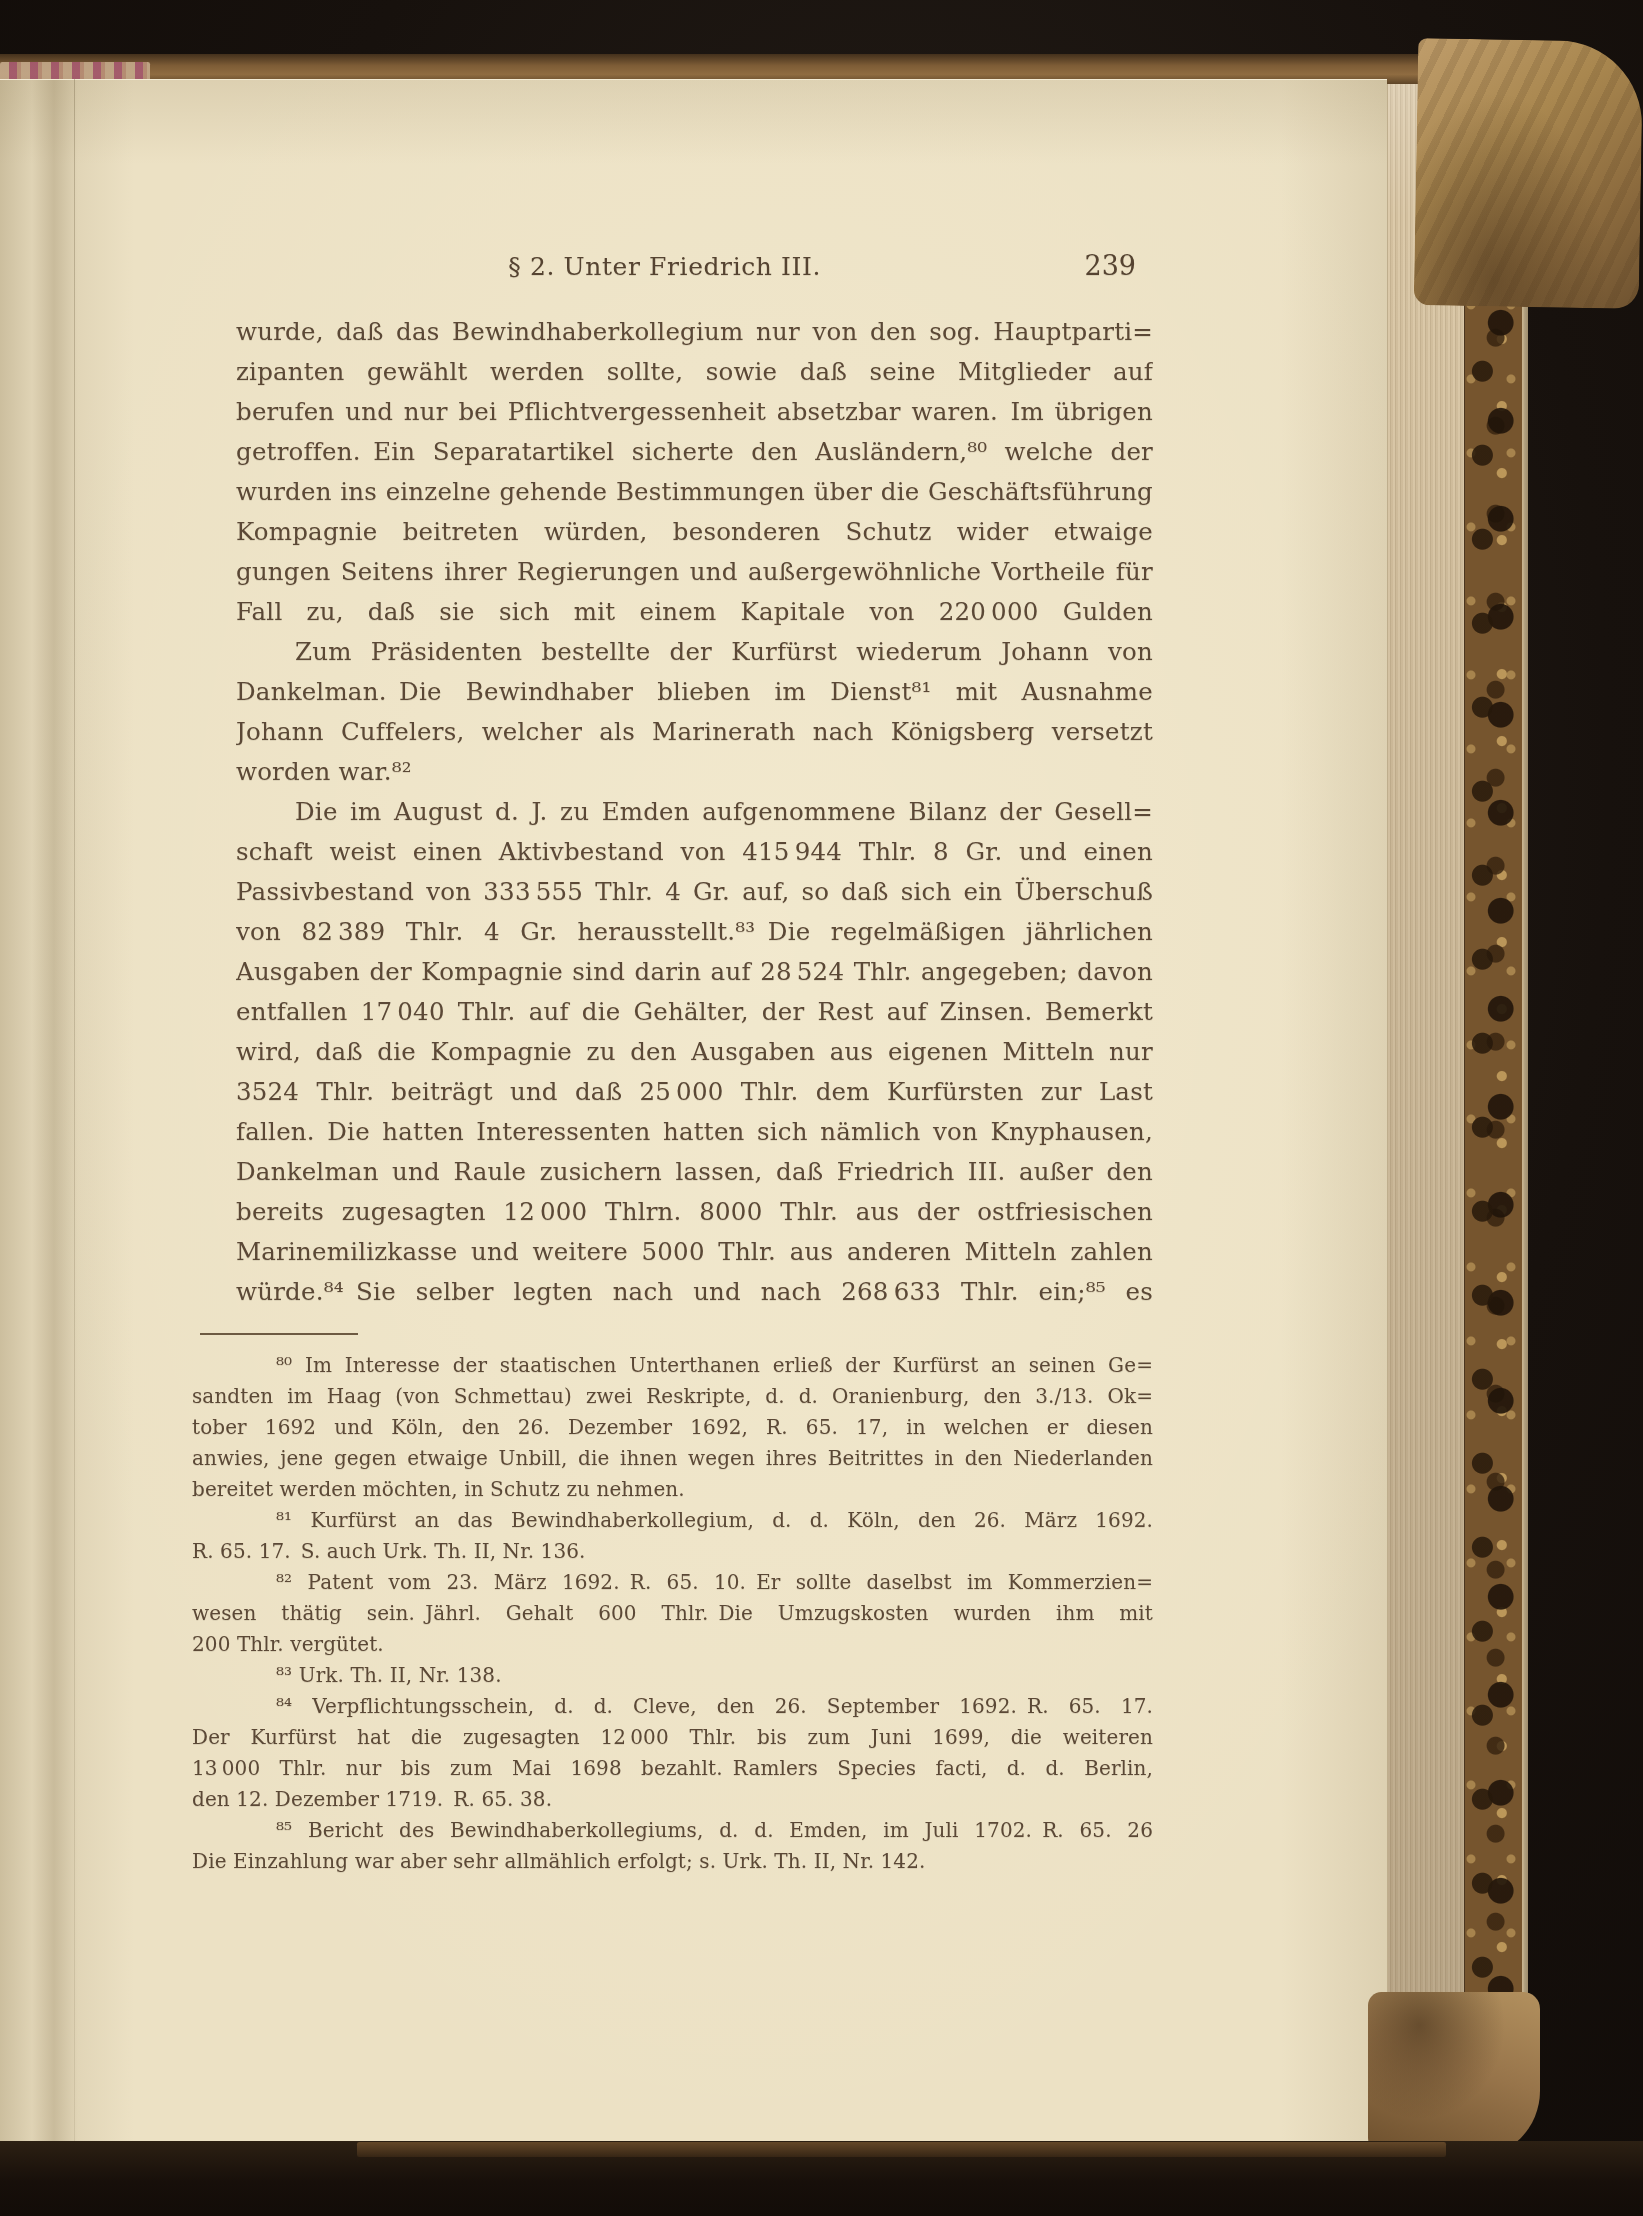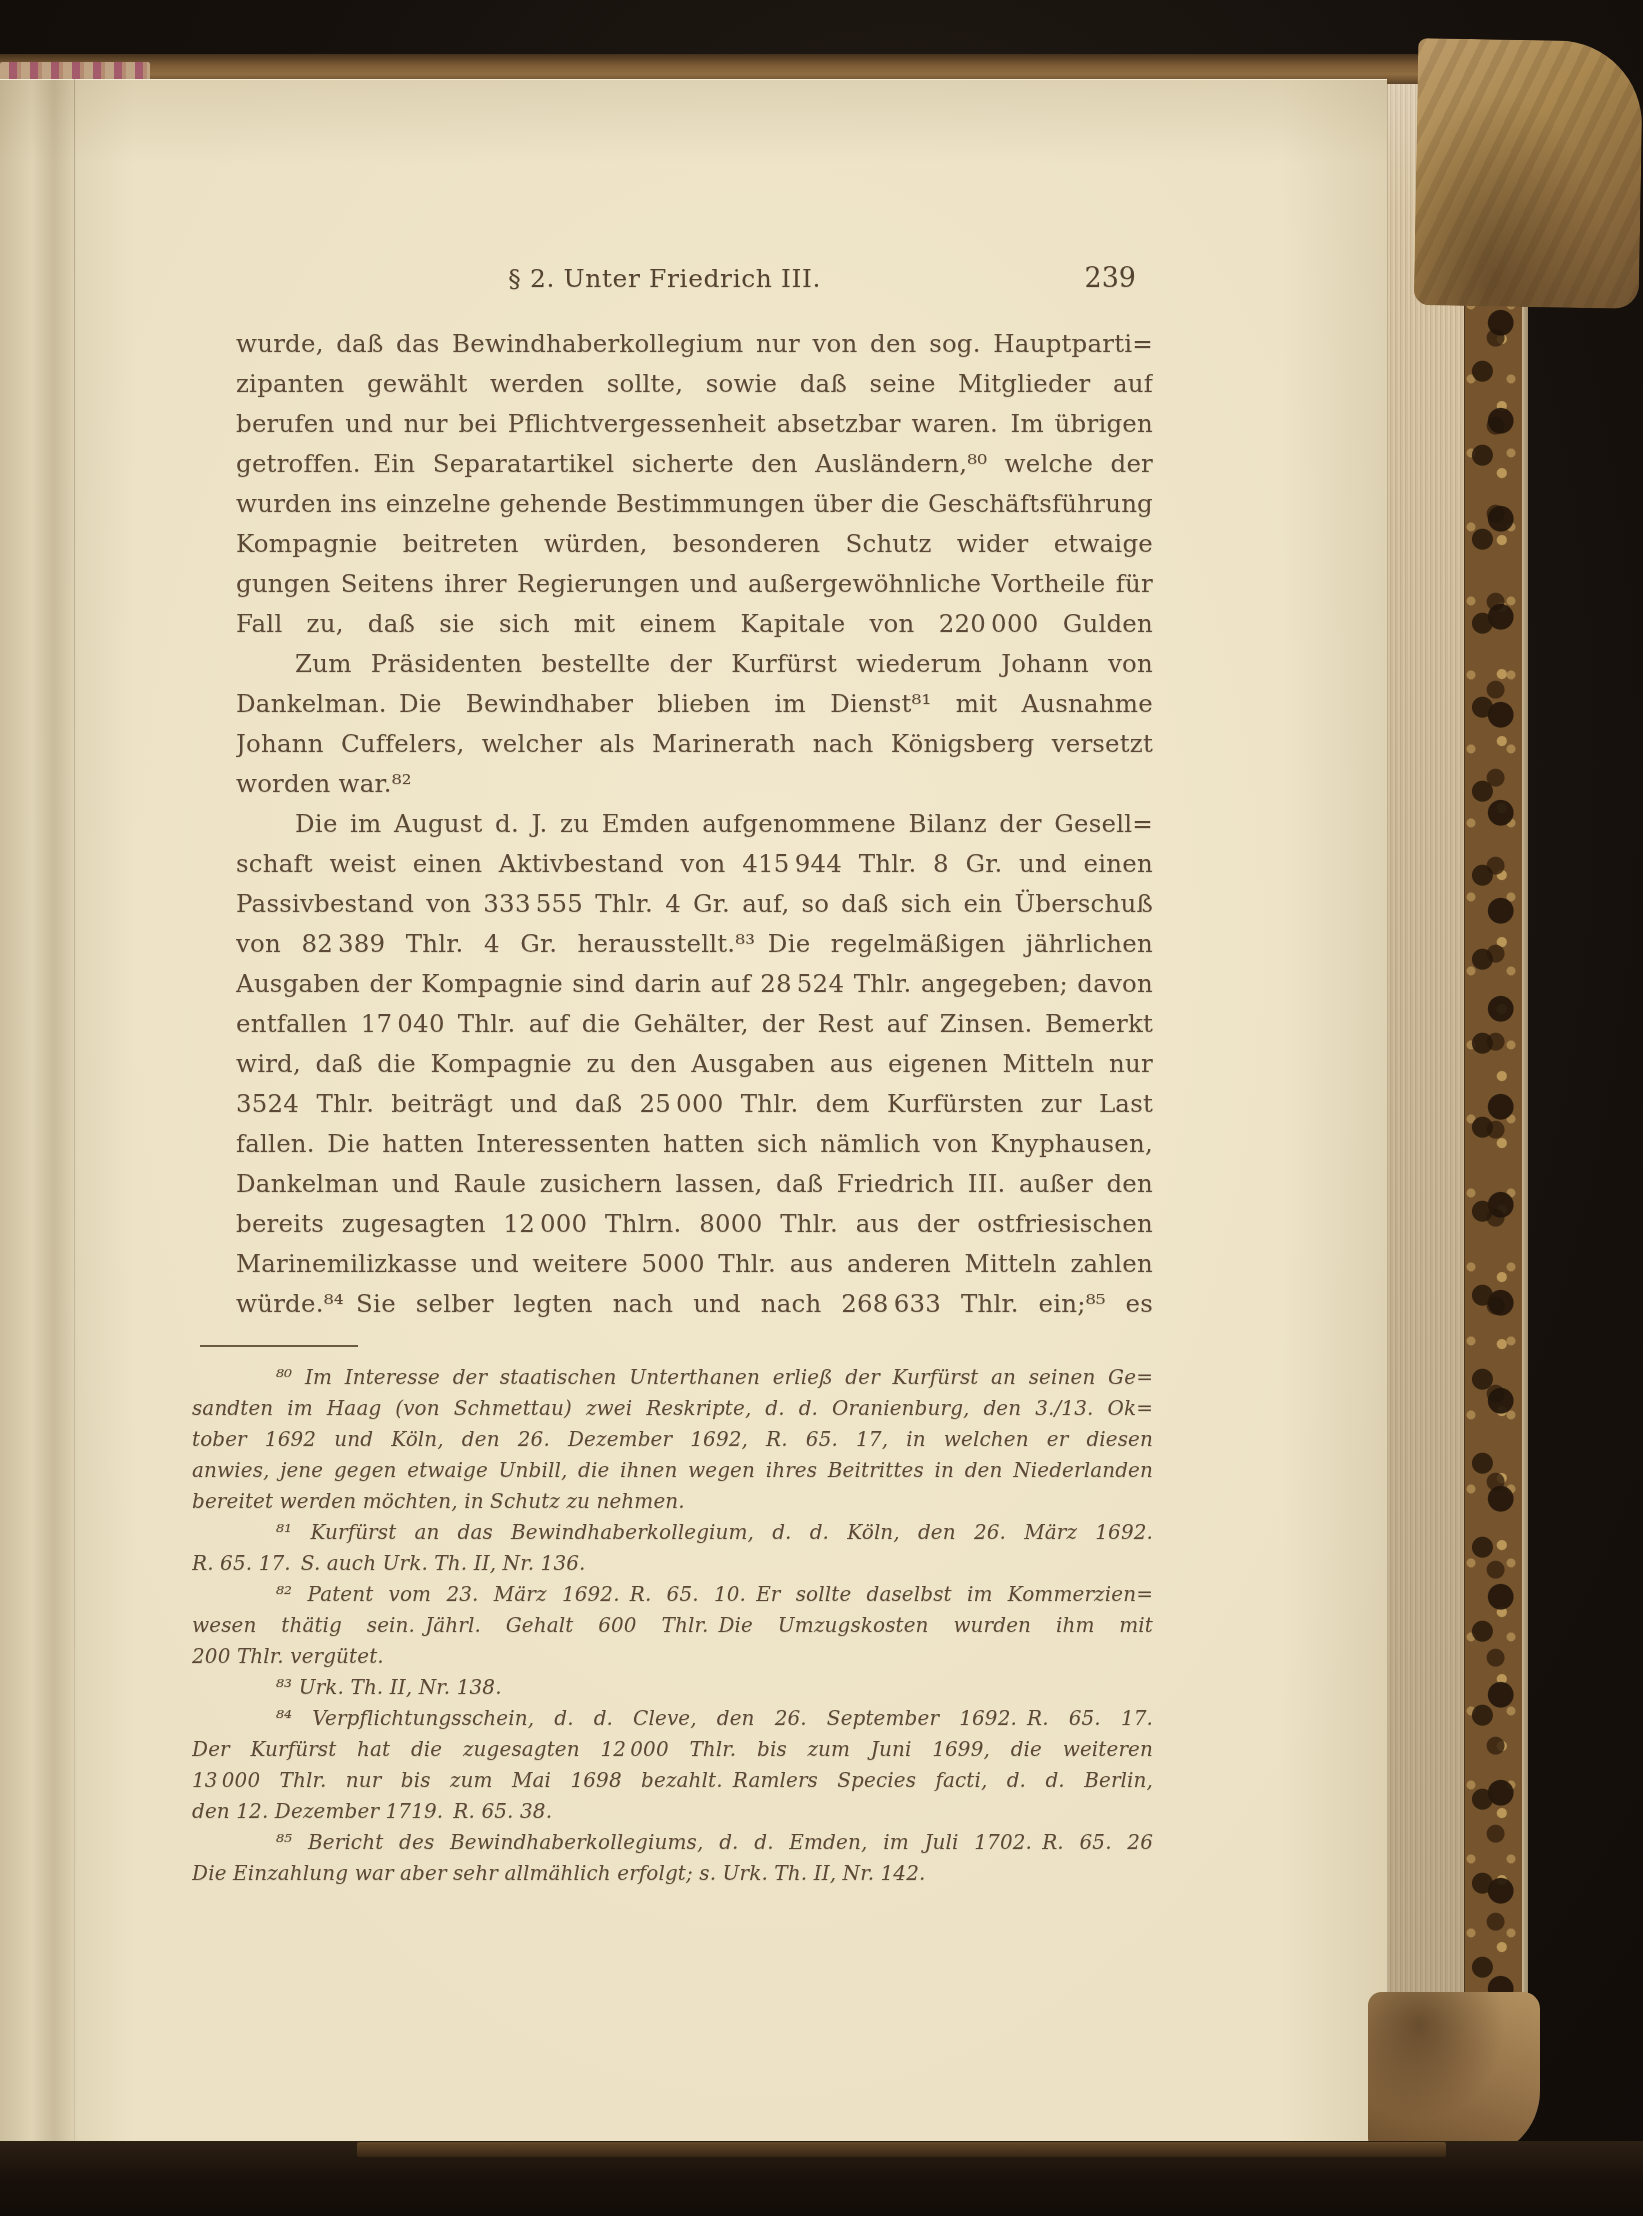--- a/index.html
+++ b/index.html
@@ -96,36 +96,34 @@
   
   .text-column{
     position:absolute;left:192px;top:252px;width:961px;
     color:var(--ink);
     text-shadow:0 0.6px 0 rgba(60,45,30,.10);
   }
   .header-row{position:relative;height:60px;}
   .section-title{
     text-align:center;font-size:25px;letter-spacing:0.6px;color:#554331;
     transform:translateX(-7.8px);
-    margin-top:12px;
   }
   .page-num{position:absolute;right:17px;top:-2.2px;font-size:27px;color:#554331;}
   .main-lines .tline{
     height:40px;line-height:40px;font-size:24.5px;
     overflow:hidden;white-space:normal;
     text-align:justify;text-align-last:justify;
     letter-spacing:0.2px;
     margin-left:44px;
   }
   .footnote-lines .tline{
     height:31px;line-height:31px;font-size:20px;
     overflow:hidden;
     text-align:justify;text-align-last:justify;
     letter-spacing:0.1px;
-    font-style:italic;
   }
   .tline.indent{padding-left:59px;}
   .footnote-lines .tline.indent{padding-left:84px;}
   .tline.last-left{text-align-last:left;}
   .fn-sep{
     margin:21px 0 15.6px 7.8px;width:158px;height:1.7px;
     background:#6d5a42;border:0;
   }
 </style>
 </head>

